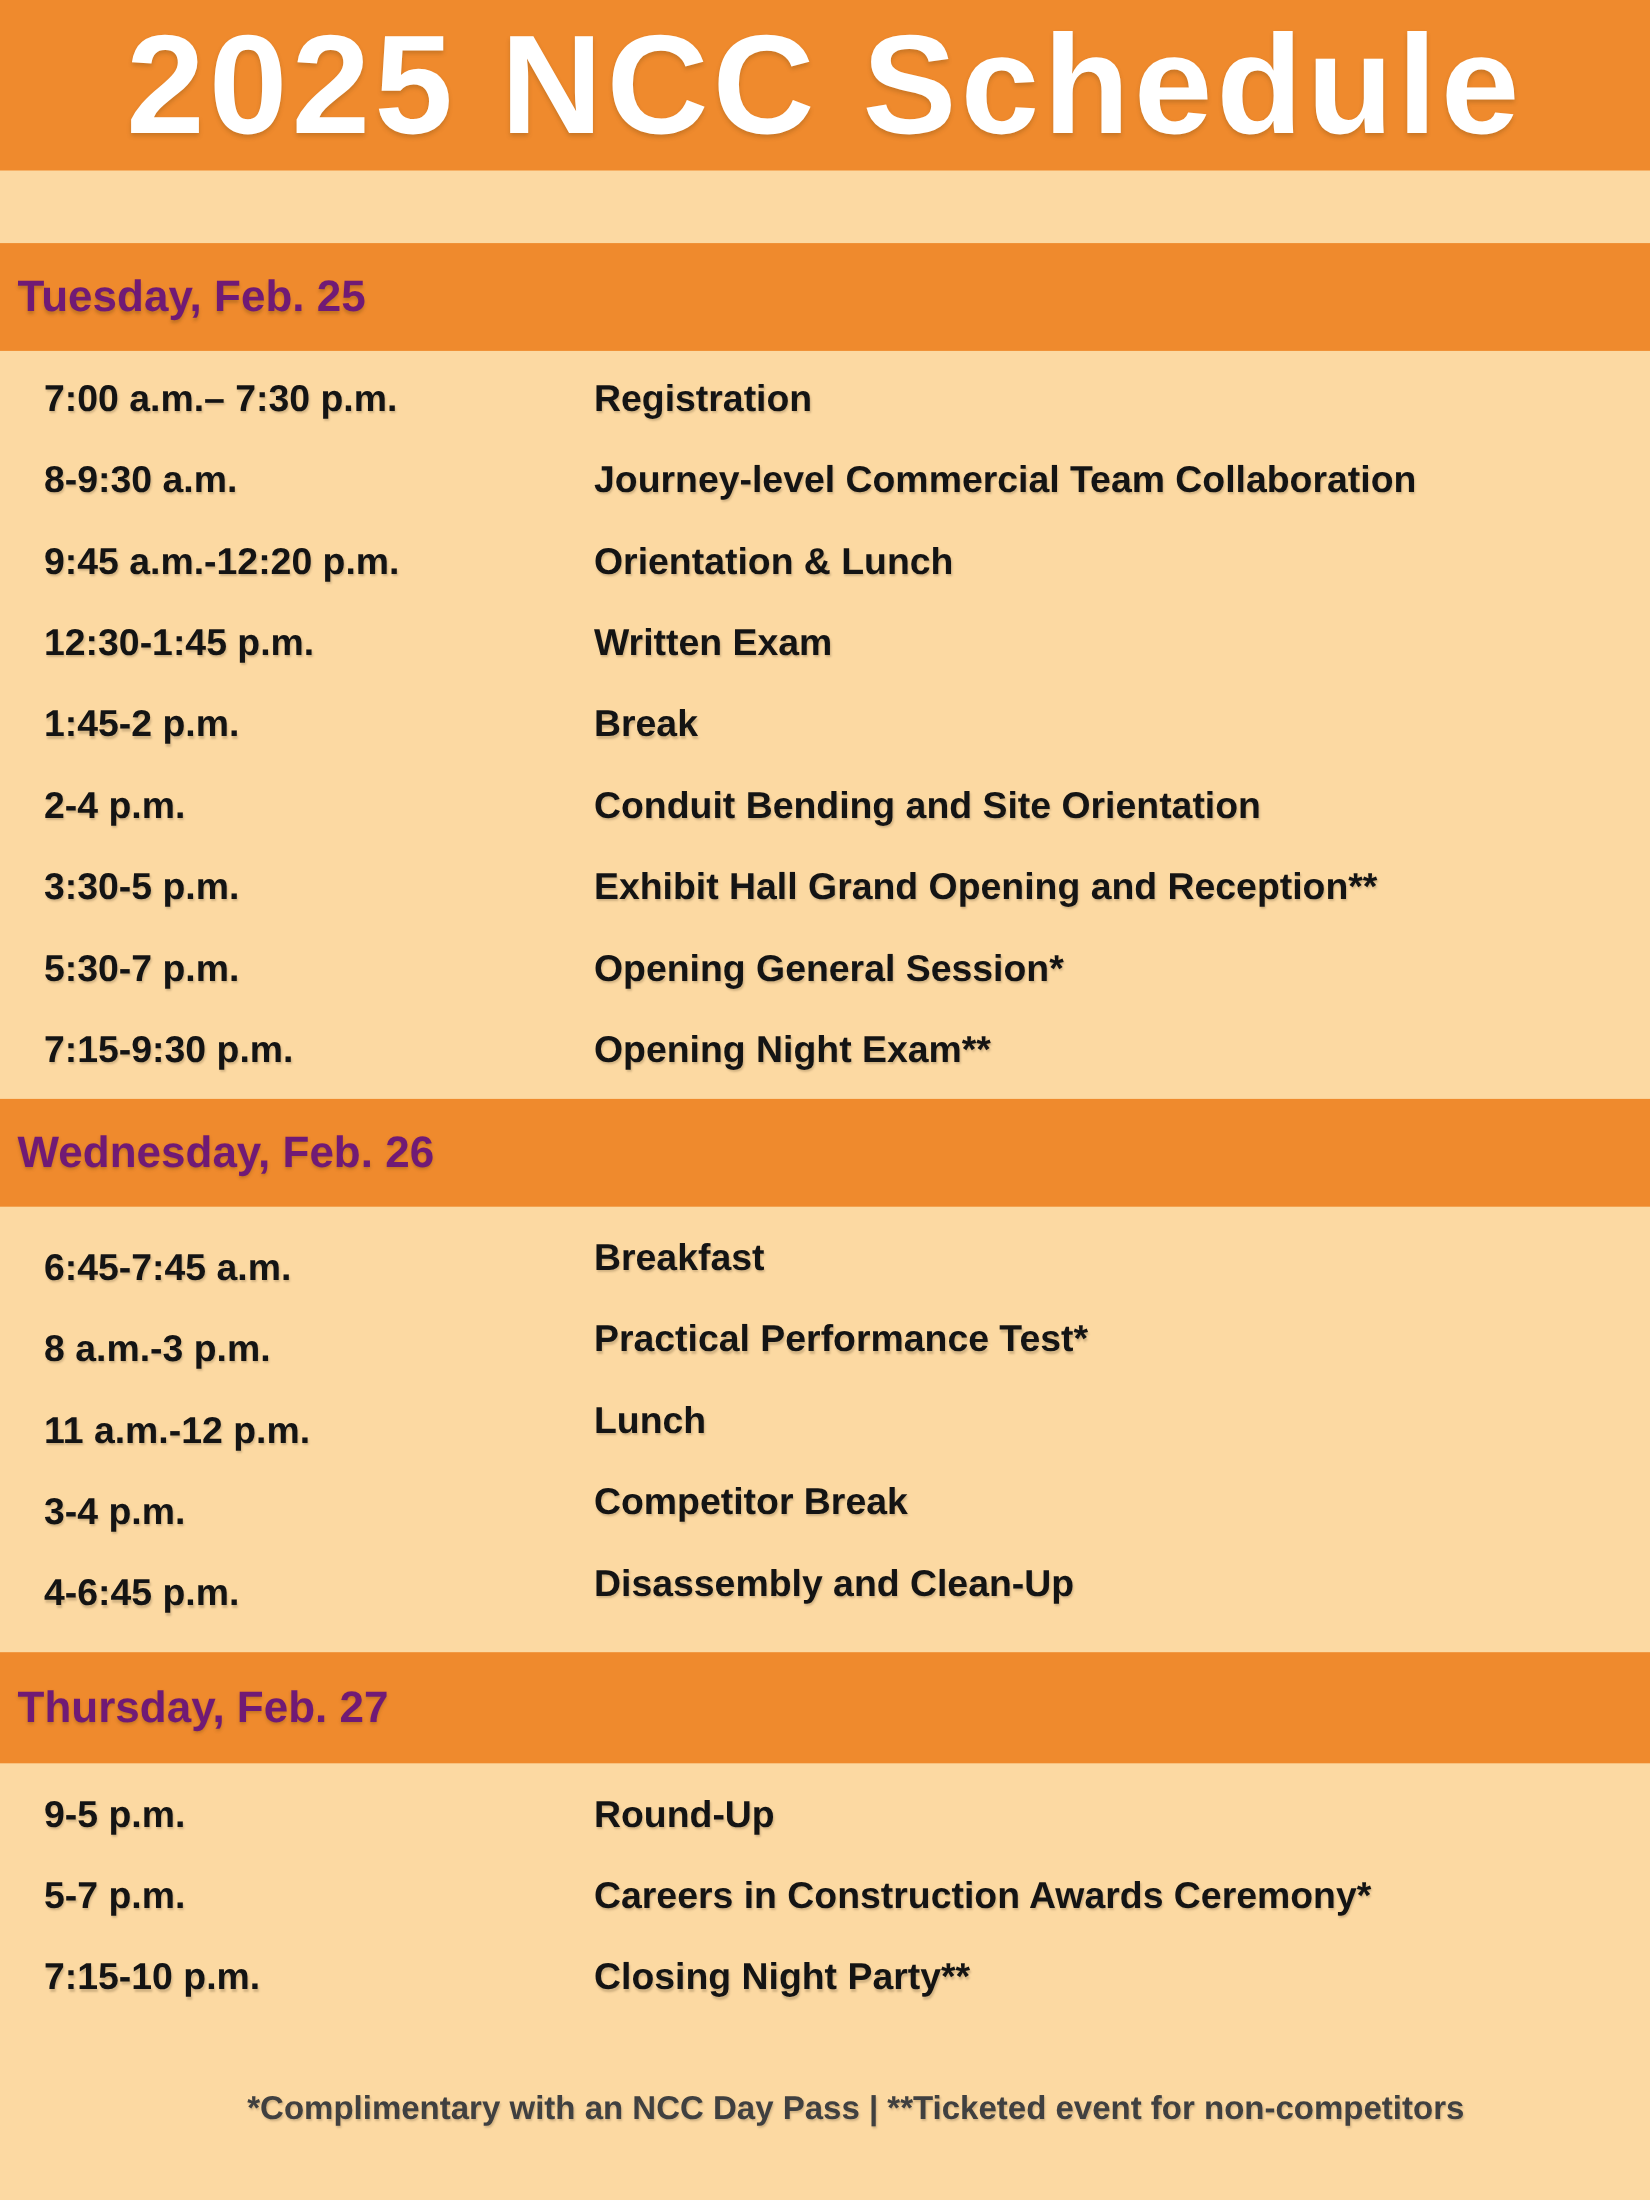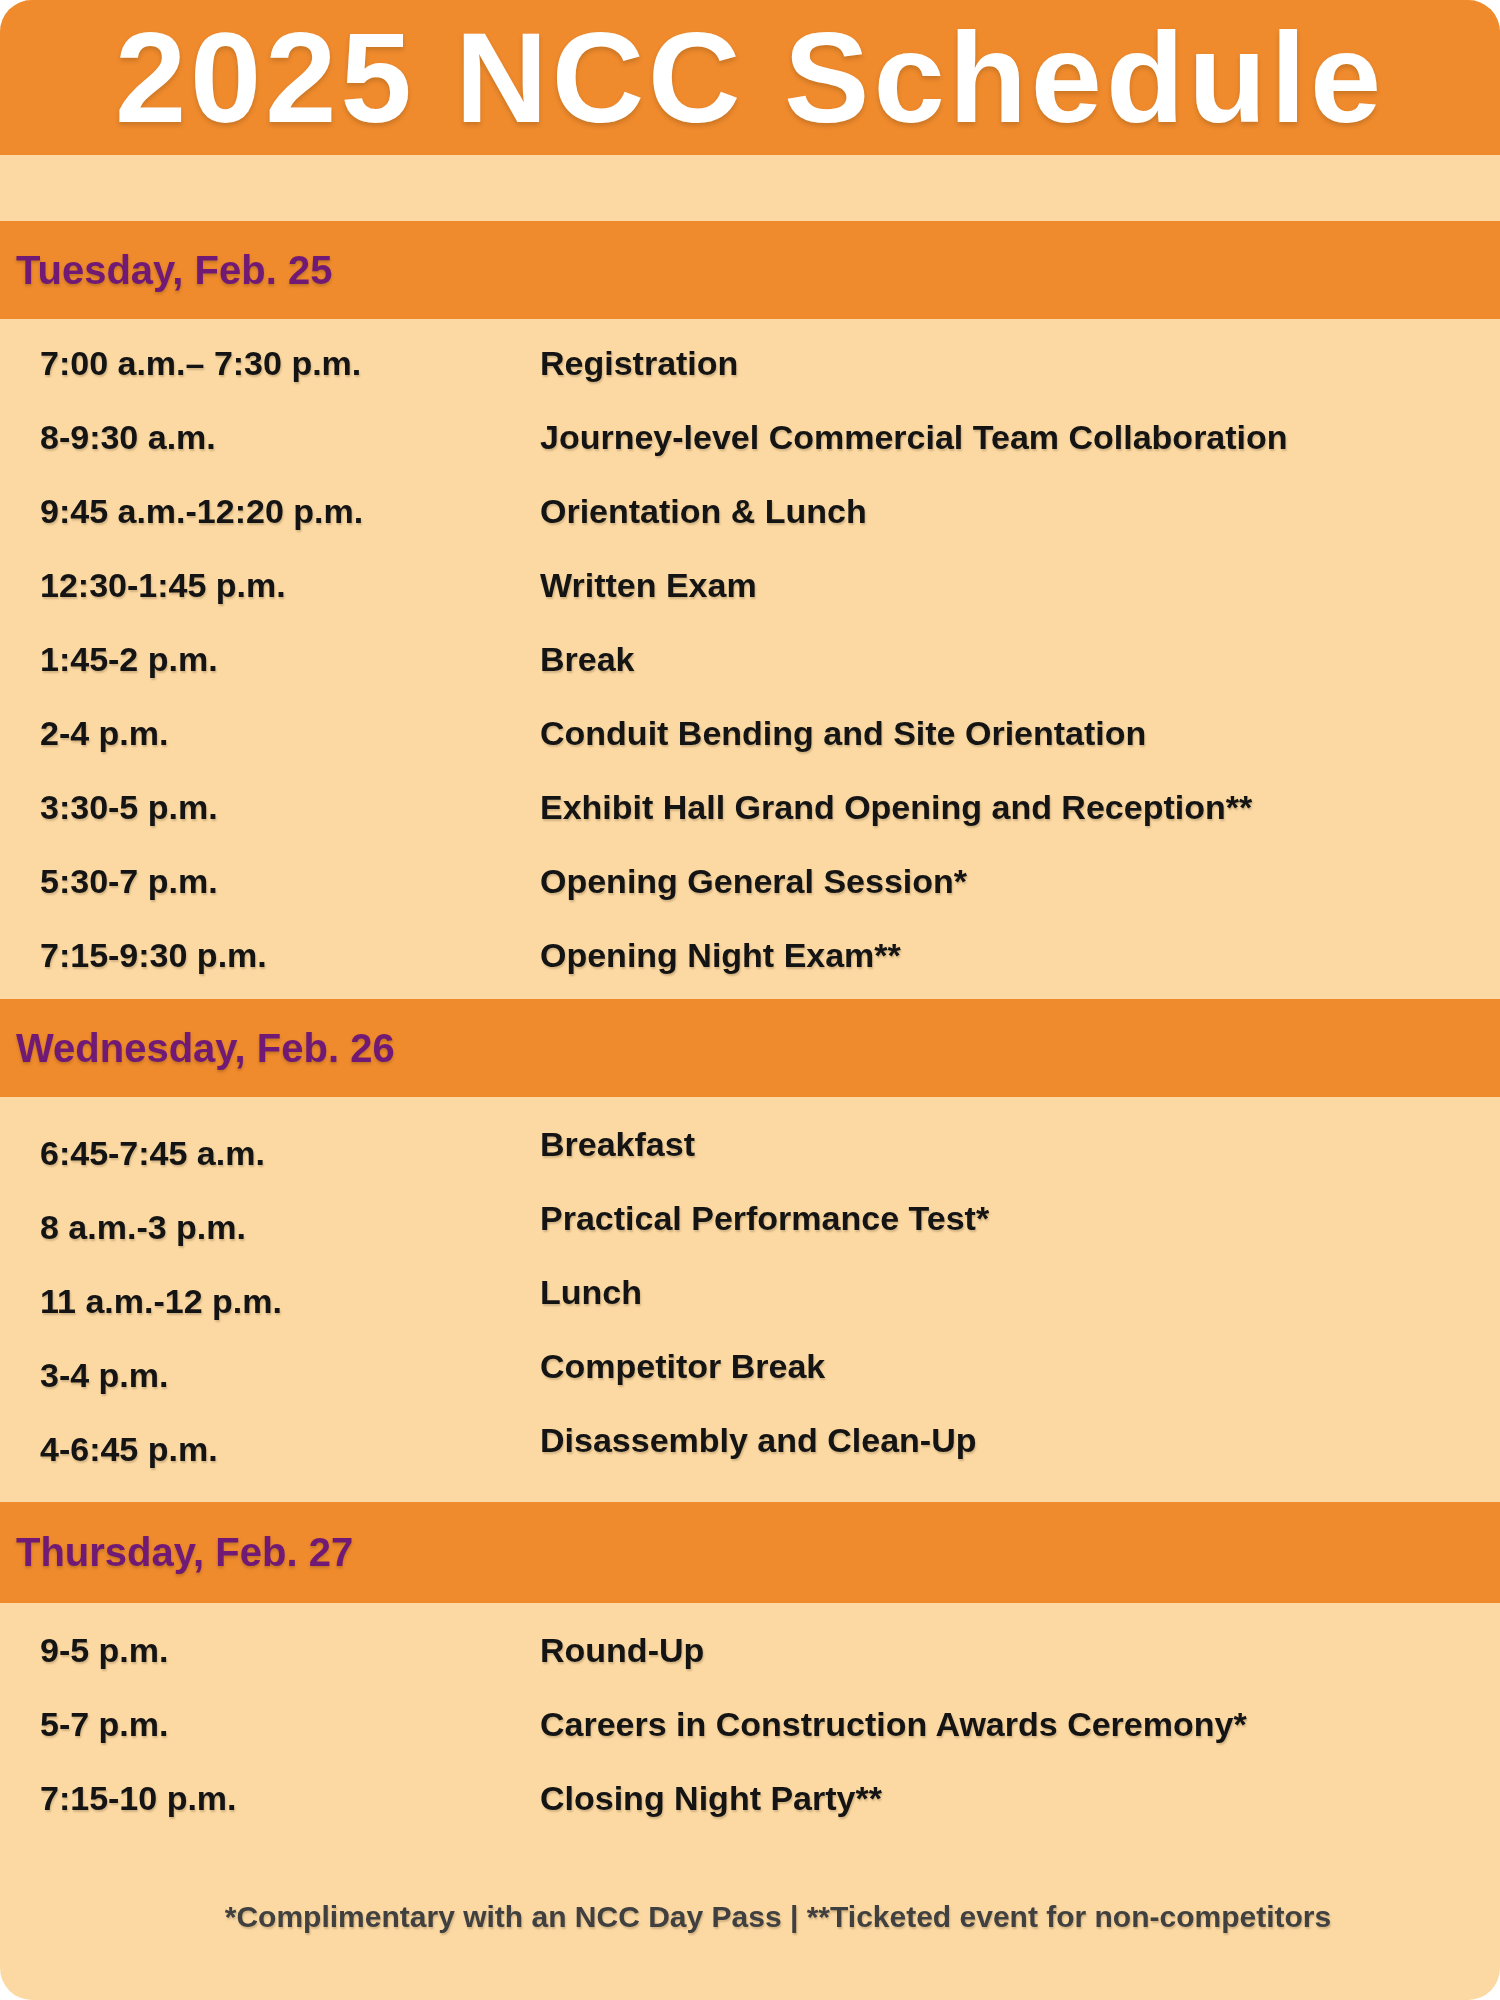--- a/index.html
+++ b/index.html
@@ -6,21 +6,20 @@
   body{
     font-family:"Liberation Sans", sans-serif;
     background:#ffffff;
   }
   .page{
     position:relative;
     width:1500px;
     height:2000px;
     background:var(--peach,#FCD9A2);
     overflow:hidden;
-    border-radius:32px;
   }
   
   .banner{
     position:absolute;
     left:0; top:0;
     width:100%;
     height:155px;
     background:var(--orange,#EF8A2D);
     display:flex;
     align-items:center;

